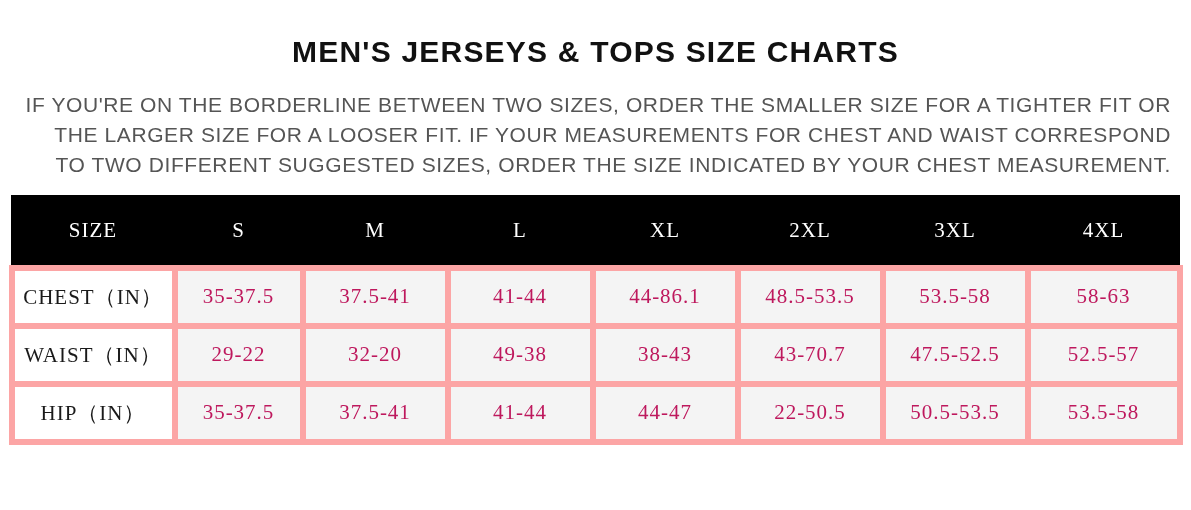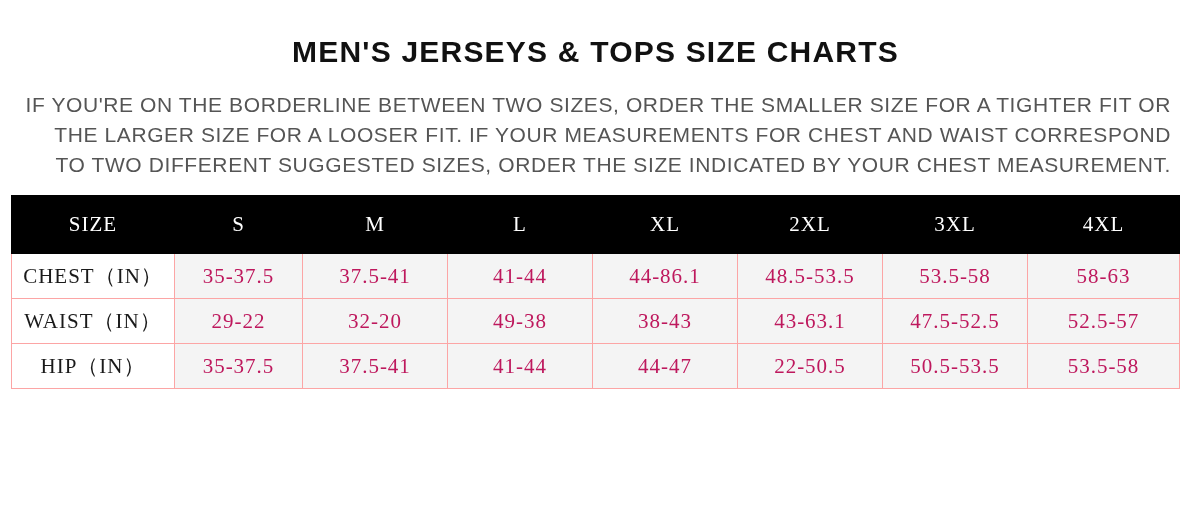--- a/index.html
+++ b/index.html
@@ -42,35 +42,35 @@
     text-align: right;
   }
   table.size-chart {
     border-collapse: collapse;
     width: 1168px;
     margin: 16px auto 0 auto;
     table-layout: fixed;
   }
   table.size-chart th,
   table.size-chart td {
-    border: 1px solid #fca5a5;
+    border: 6px solid #fca5a5;
     text-align: center;
     font-family: "Liberation Serif", serif;
     font-size: 21px;
     letter-spacing: 1px;
-    height: 45px;
+    height: 58px;
     padding: 0 4px;
     box-sizing: border-box;
   }
   table.size-chart thead th {
     background: #000000;
     color: #ffffff;
     font-weight: normal;
     border: 1px solid #000000;
-    height: 58px;
+    height: 72px;
   }
   table.size-chart tbody td {
     background: #f4f4f4;
     color: #be185d;
   }
   table.size-chart tbody td.rowhead {
     background: #ffffff;
     color: #1a1a1a;
   }
   col.c0 { width: 163px; }
@@ -124,21 +124,21 @@
         <td>48.5-53.5</td>
         <td>53.5-58</td>
         <td>58-63</td>
       </tr>
       <tr>
         <td class="rowhead">WAIST（IN）</td>
         <td>29-22</td>
         <td>32-20</td>
         <td>49-38</td>
         <td>38-43</td>
-        <td>43-63.1</td>
+        <td>43-70.7</td>
         <td>47.5-52.5</td>
         <td>52.5-57</td>
       </tr>
       <tr>
         <td class="rowhead">HIP（IN）</td>
         <td>35-37.5</td>
         <td>37.5-41</td>
         <td>41-44</td>
         <td>44-47</td>
         <td>22-50.5</td>

